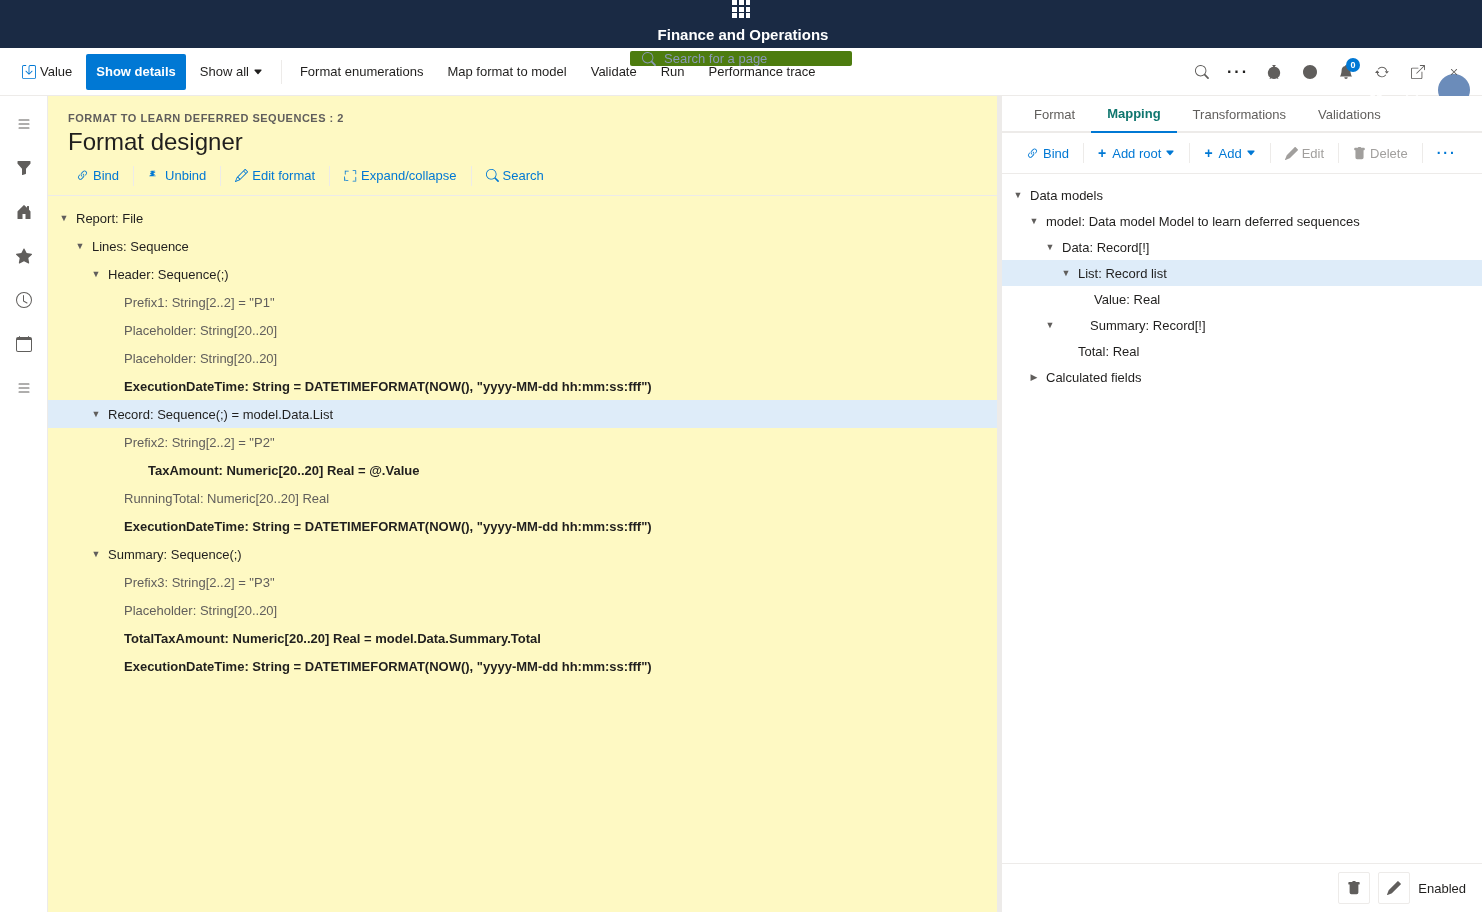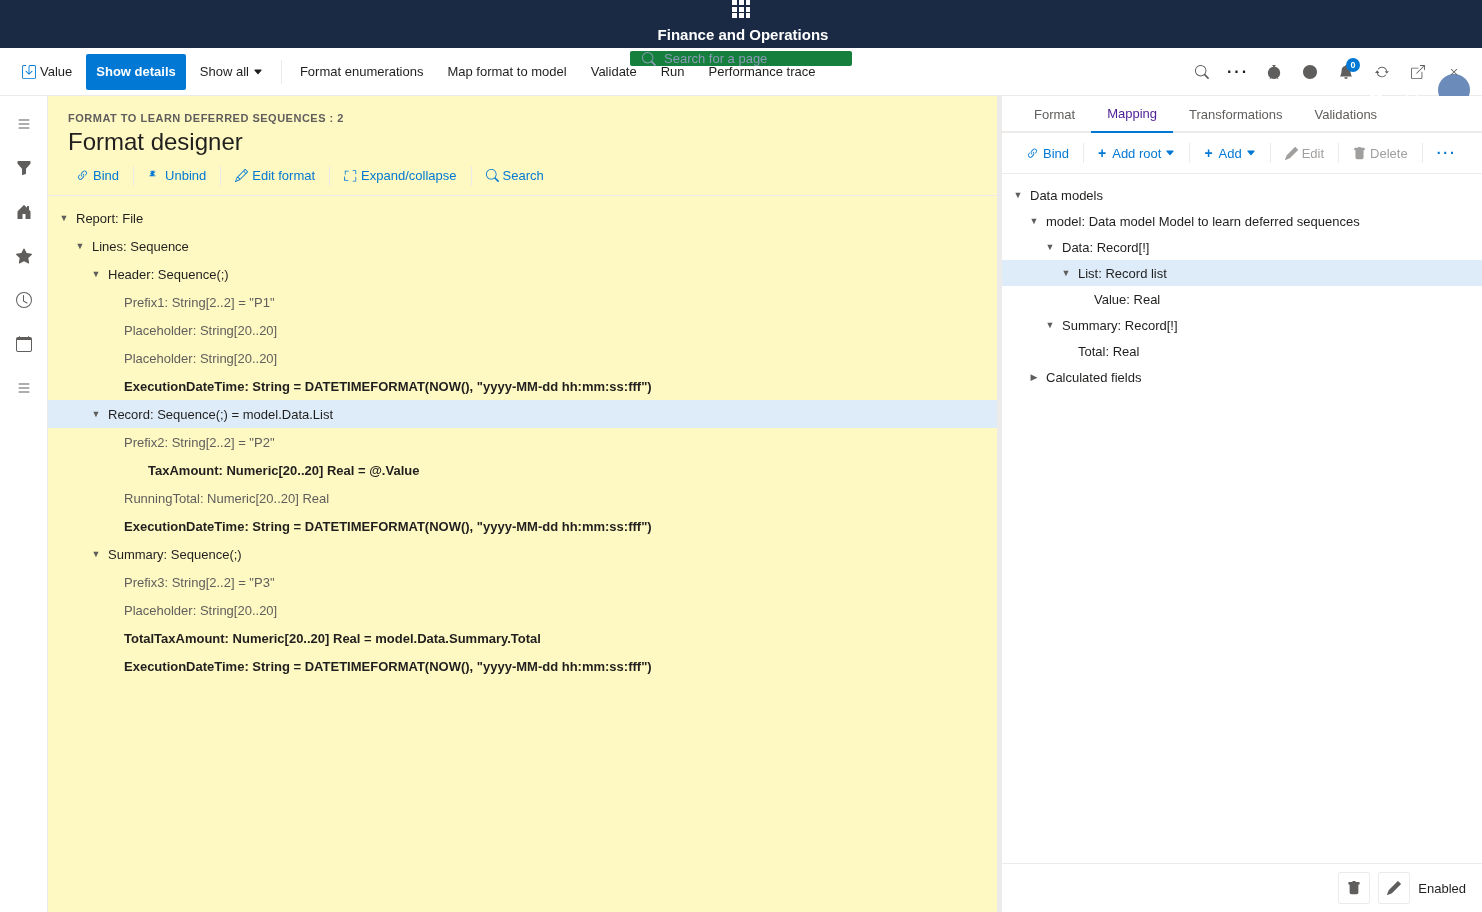--- a/index.html
+++ b/index.html
@@ -8,21 +8,21 @@
     
     .topbar {
       display: flex; align-items: center; background: #1a2a44; height: 48px;
       padding: 0 12px; gap: 8px; color: white; flex-direction: column;
     }
     .topbar-grid { display: grid; place-items: center; width: 32px; height: 32px; cursor: pointer; }
     .topbar-grid svg { fill: white; }
     .topbar-title { font-size: 15px; font-weight: 600; color: white; margin-left: 4px; flex-shrink: 0; }
     .topbar-search {
       flex: 1; max-width: 520px; margin: 0 24px;
-      display: flex; align-items: center; background: #15803d; border-radius: 2px;
+      display: flex; align-items: center; background: #4d7c0f; border-radius: 2px;
       padding: 0 12px; height: 32px; gap: 8px;
     }
     .topbar-search input {
       background: none; border: none; outline: none; color: #cdd5e0; font-size: 13px; flex: 1;
     }
     .topbar-search input::placeholder { color: #8a9ab5; }
     .topbar-right { margin-left: auto; display: flex; align-items: center; gap: 16px; color: white; }
     .topbar-right span { font-size: 13px; font-weight: 600; }
     .topbar-icon { width: 20px; height: 20px; cursor: pointer; display: flex; align-items: center; justify-content: center; }
     .topbar-icon svg { fill: white; }
@@ -96,21 +96,21 @@
       width: 480px; background: white; display: flex; flex-direction: column; overflow: hidden; flex-shrink: 0;
     }
     .right-tabs {
       display: flex; border-bottom: 2px solid #edebe9; padding: 0 16px; gap: 0;
     }
     .right-tab {
       padding: 10px 16px; font-size: 13px; cursor: pointer; color: #605e5c;
       border-bottom: 2px solid transparent; margin-bottom: -2px;
       border: none; background: none;
     }
-    .right-tab.active { color: #4c1d95; font-weight: 400; border-bottom: 2px solid #0078d4; }
+    .right-tab.active { color: #0f766e; font-weight: 700; border-bottom: 2px solid #0078d4; }
 
     .right-toolbar {
       display: flex; align-items: center; padding: 8px 16px; gap: 4px; border-bottom: 1px solid #edebe9;
     }
     .right-tool-btn {
       display: flex; align-items: center; gap: 4px; padding: 4px 8px;
       border: none; background: none; cursor: pointer; font-size: 13px; color: #0078d4;
       border-radius: 2px;
     }
     .right-tool-btn.disabled { color: #a19f9d; pointer-events: none; }
@@ -543,21 +543,21 @@
           <span style="padding-left: 4px;">List: Record list</span>
         </div>
         <div class="model-item">
           <span style="display: inline-block; width: 72px; flex-shrink: 0;"></span>
           <span style="width: 16px; display: inline-flex; align-items: center; justify-content: center; flex-shrink: 0; font-size: 9px; color: rgb(96, 94, 92);"></span>
           <span style="padding-left: 4px;">Value: Real</span>
         </div>
         <div class="model-item">
           <span style="display: inline-block; width: 40px; flex-shrink: 0;"></span>
           <span style="width: 16px; display: inline-flex; align-items: center; justify-content: center; flex-shrink: 0; font-size: 9px; color: rgb(96, 94, 92);">▼</span>
-          <span style="padding-left: 4px;">Summary: Record[!]</span>
+          <span style="padding-left: 4px; margin-left: 28px;">Summary: Record[!]</span>
         </div>
         <div class="model-item">
           <span style="display: inline-block; width: 56px; flex-shrink: 0;"></span>
           <span style="width: 16px; display: inline-flex; align-items: center; justify-content: center; flex-shrink: 0; font-size: 9px; color: rgb(96, 94, 92);"></span>
           <span style="padding-left: 4px;">Total: Real</span>
         </div>
         <div class="model-item">
           <span style="display: inline-block; width: 24px; flex-shrink: 0;"></span>
           <span style="width: 16px; display: inline-flex; align-items: center; justify-content: center; flex-shrink: 0; font-size: 9px; color: rgb(96, 94, 92);">▶</span>
           <span style="padding-left: 4px;">Calculated fields</span>

